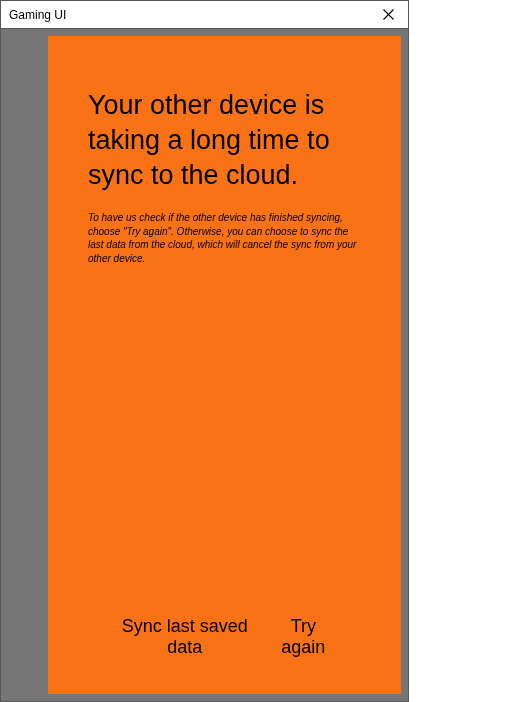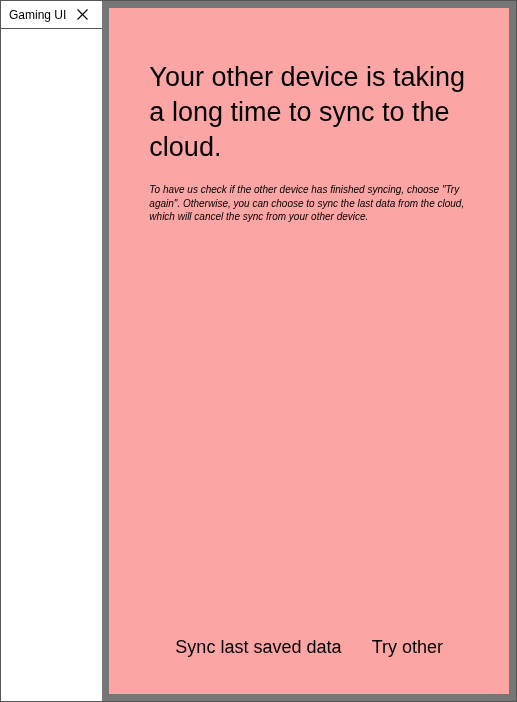--- a/index.html
+++ b/index.html
@@ -8,25 +8,25 @@
       box-sizing: border-box;
     }
     body {
       font-family: 'Segoe UI', Tahoma, sans-serif;
       background: #ffffff;
       width: 517px;
       height: 702px;
       overflow: hidden;
     }
     .window {
-      width: 517px;
+      width: 409px;
       height: 702px;
       border: 1px solid #555;
       display: flex;
-      flex-direction: row;
+      flex-direction: column;
     }
     .titlebar {
       height: 28px;
       display: flex;
       align-items: center;
       justify-content: space-between;
       padding: 0 8px 0 8px;
       background: #ffffff;
       border-bottom: 1px solid #555;
     }
@@ -48,24 +48,25 @@
       height: 11px;
     }
     .outer-frame {
       flex: 1;
       background: #767676;
       padding: 7px;
       display: flex;
     }
     .content-area {
       flex: 1;
-      background: #fca5a5;
+      background: #f97316;
       display: flex;
       flex-direction: column;
       padding: 52px 40px 24px 40px;
+      margin-left: 40px;
     }
     .heading {
       font-size: 27px;
       font-weight: 300;
       color: #000;
       line-height: 1.3;
       margin-bottom: 18px;
     }
     .body-text {
       font-size: 10px;
@@ -105,17 +106,17 @@
       </svg>
     </div>
   </div>
   <div class="outer-frame">
     <div class="content-area">
       <h1 class="heading">Your other device is taking a long time to sync to the cloud.</h1>
       <p class="body-text">To have us check if the other device has finished syncing, choose "Try again". Otherwise, you can choose to sync the last data from the cloud, which will cancel the sync from your other device.</p>
       <div class="spacer"></div>
       <div class="button-row">
         <button class="action-btn">Sync last saved data</button>
-        <button class="action-btn">Try other</button>
+        <button class="action-btn">Try again</button>
       </div>
     </div>
   </div>
 </div>
 
 </body></html>

